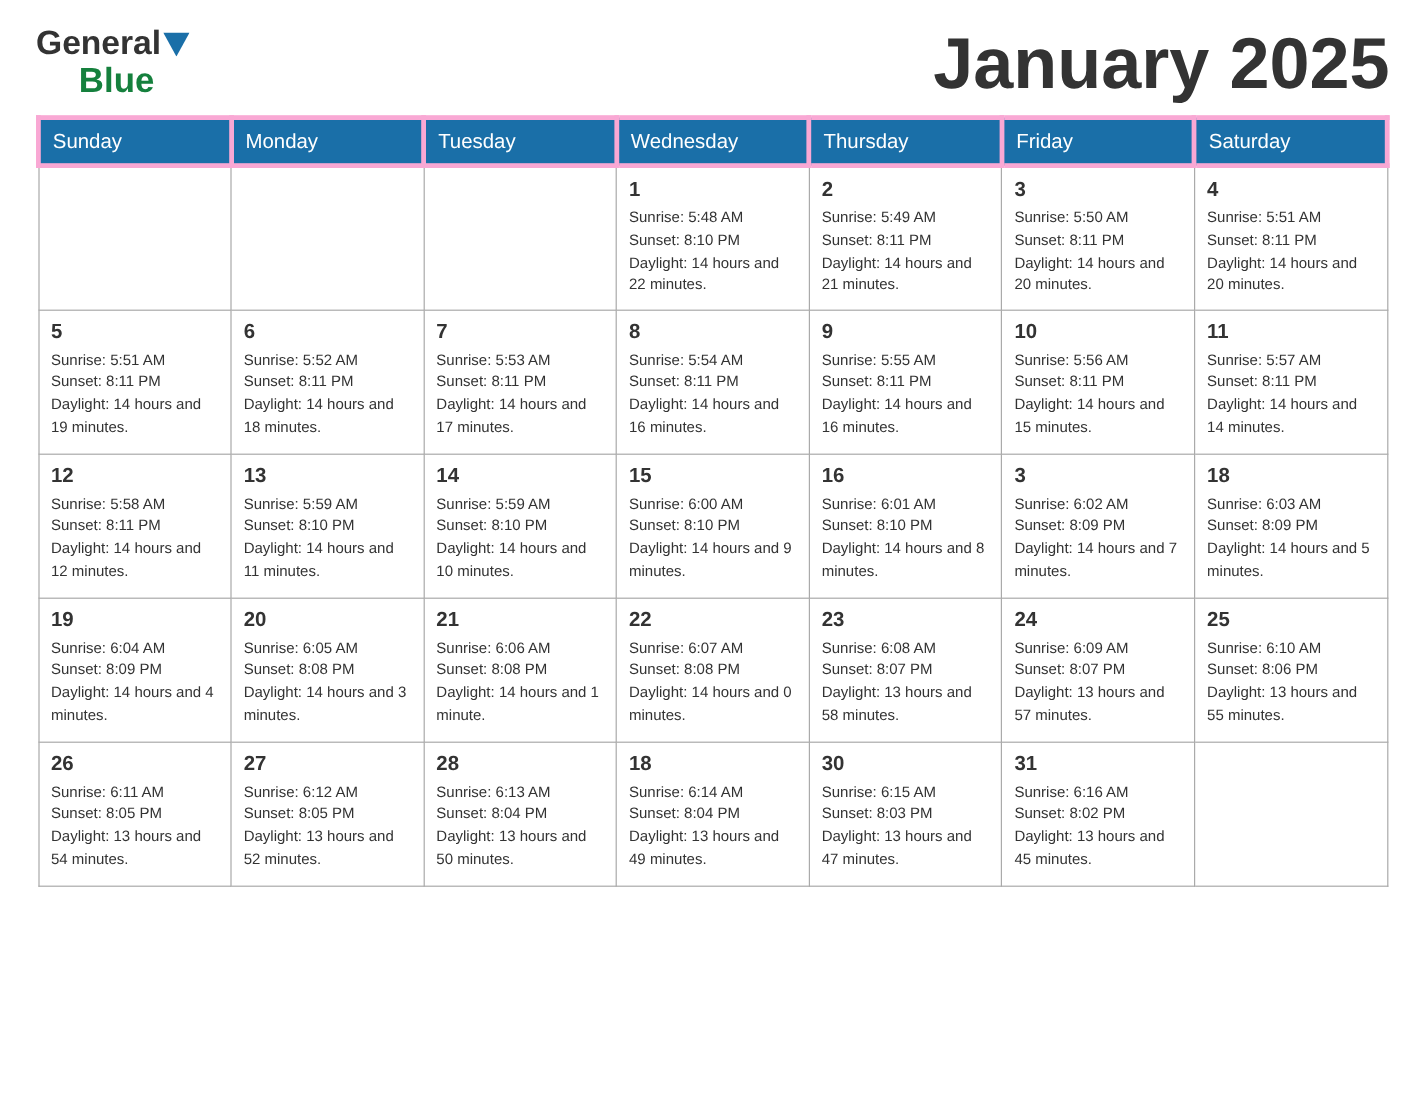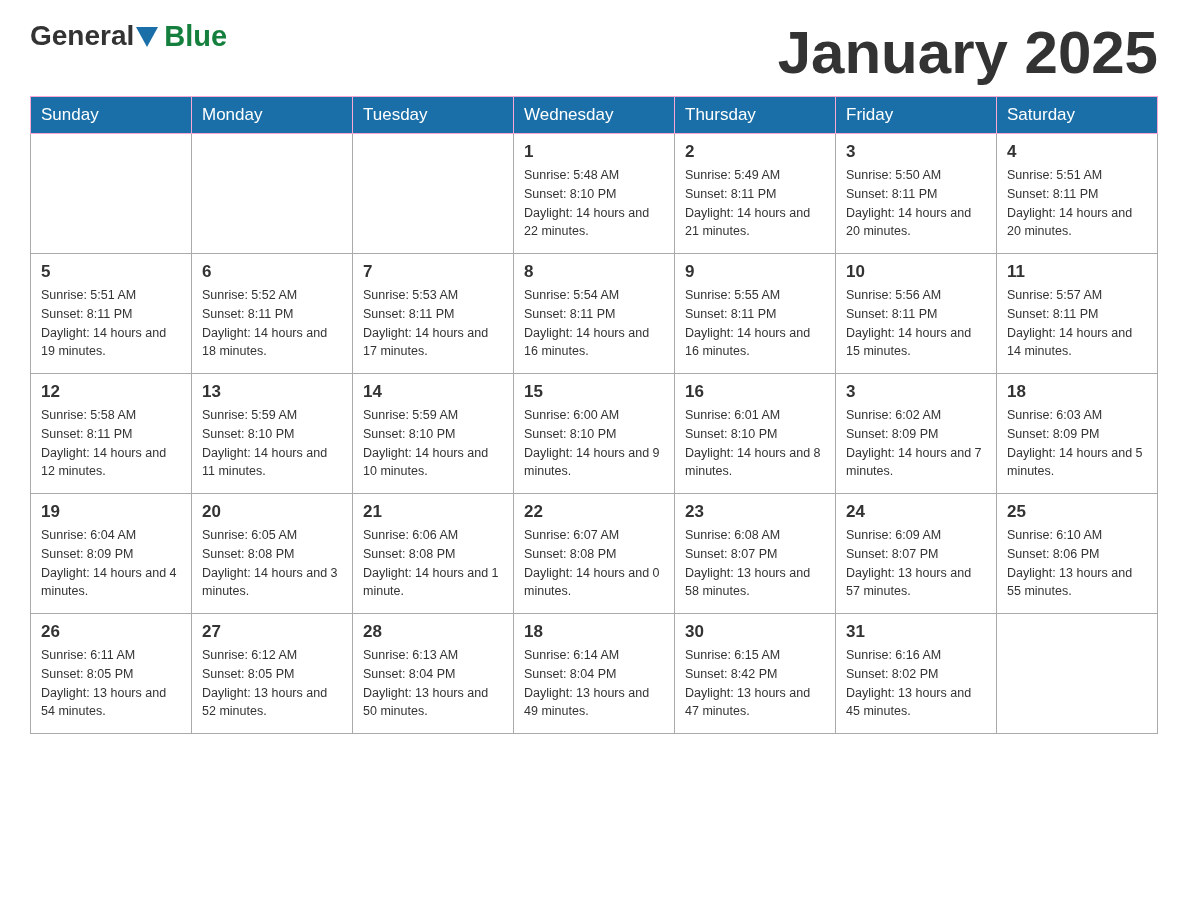--- a/index.html
+++ b/index.html
@@ -35,21 +35,21 @@
       border-collapse: collapse;
       margin-top: 10px;
     }
     .calendar-table th {
       background-color: #1a6fa8;
       color: #ffffff;
       font-size: 17px;
       font-weight: normal;
       padding: 8px 10px;
       text-align: left;
-      border: 1px solid #f9a8d4;
+      border: 4px solid #f9a8d4;
     }
     .calendar-table td {
       border: 1px solid #aaa;
       vertical-align: top;
       padding: 8px 10px;
       width: 14.28%;
       min-height: 120px;
       height: 120px;
     }
     .day-number {
@@ -61,22 +61,22 @@
     .day-info {
       font-size: 12.5px;
       color: #333;
       line-height: 1.5;
     }
     .empty-cell {
       background: #ffffff;
     }
     .logo-wrapper {
       display: flex;
-      flex-direction: row;
-      align-items: flex-start;
+      flex-direction: column;
+      align-items: center;
     }
     .logo-line1 {
       display: flex;
       align-items: center;
     }
     .logo-line2 {
       display: flex;
       align-items: center;
       margin-left: 2px;
     }
@@ -325,21 +325,21 @@
         <td>
           <div class="day-number">18</div>
           <div class="day-info">Sunrise: 6:14 AM
 Sunset: 8:04 PM
 Daylight: 13 hours
 and 49 minutes.</div>
         </td>
         <td>
           <div class="day-number">30</div>
           <div class="day-info">Sunrise: 6:15 AM
-Sunset: 8:42 PM
+Sunset: 8:03 PM
 Daylight: 13 hours
 and 47 minutes.</div>
         </td>
         <td>
           <div class="day-number">31</div>
           <div class="day-info">Sunrise: 6:16 AM
 Sunset: 8:02 PM
 Daylight: 13 hours
 and 45 minutes.</div>
         </td>

